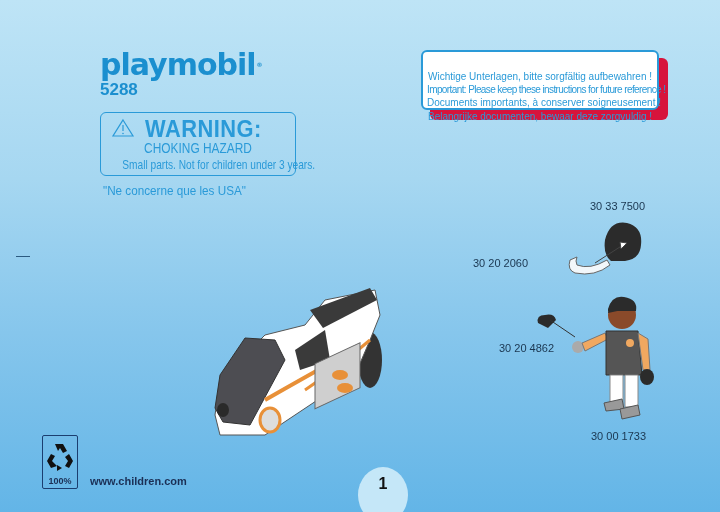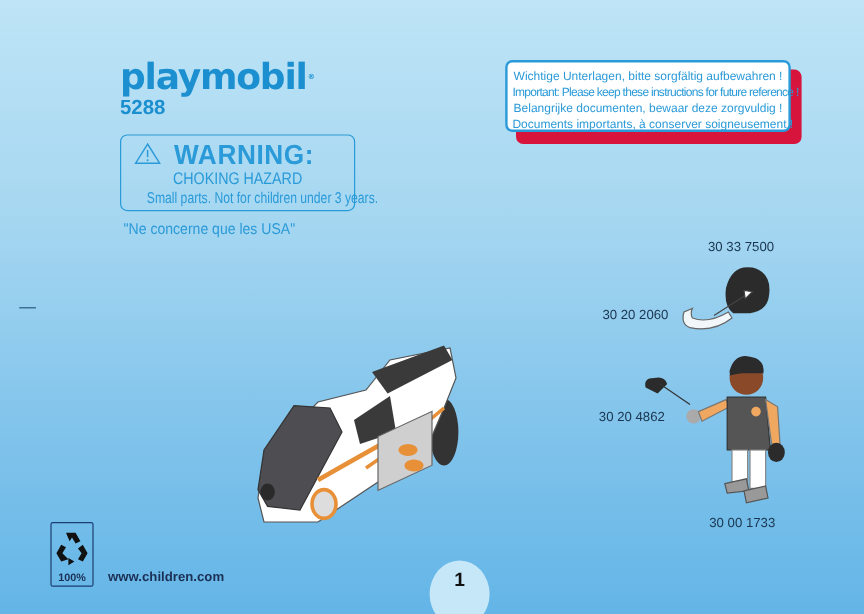--- a/index.html
+++ b/index.html
@@ -13,21 +13,21 @@
   .model{left:100px;top:80px;font-weight:bold;font-size:17px;color:#1b8fcf;}
   .warn{left:100px;top:112px;width:196px;height:64px;border:1.5px solid #2a9ad8;border-radius:6px;
     color:#2a9ad8;text-align:center;box-sizing:border-box;text-decoration:underline;}
   .warn .title{position:absolute;left:44px;top:3px;font-size:23px;font-weight:bold;letter-spacing:0.5px;font-family:"Liberation Sans Narrow","Liberation Sans",sans-serif;transform:scaleX(0.95);transform-origin:left;}
   .warn .tri{position:absolute;left:10px;top:5px;}
   .warn .sub{position:absolute;left:0;right:0;top:27px;font-size:14px;transform:scaleX(0.85);}
   .warn .small{position:absolute;left:0;right:0;top:44px;font-size:13px;transform:scaleX(0.78);white-space:nowrap;}
   .usa{left:103px;top:183px;font-size:13px;color:#2a9ad8;transform:scaleX(0.9);transform-origin:left;}
   .notice-shadow{left:430px;top:58px;width:238px;height:62px;background:#d7143c;border-radius:6px;}
   .notice{left:421px;top:50px;width:238px;height:60px;background:#fff;border:2px solid #2a9ad8;border-radius:6px;
-    box-sizing:border-box;padding:6px 4px;font-size:10px;line-height:13.2px;color:#2a9ad8;text-align:center;}
+    box-sizing:border-box;padding:18px 4px;font-size:10px;line-height:13.2px;color:#2a9ad8;text-align:center;}
   .notice div{white-space:nowrap;}
   .notice .cond{letter-spacing:-0.6px;}
   .partno{font-size:11px;color:#1a3650;}
   .dash{left:16px;top:256px;width:14px;height:1px;background:#2b5a80;}
   .recycle{left:42px;top:435px;width:36px;height:54px;border:1px solid #1b3e70;border-radius:2px;box-sizing:border-box;}
   .recycle .pct{position:absolute;bottom:2px;left:0;right:0;text-align:center;font-size:9px;font-weight:bold;color:#1b2f55;}
   .web{left:90px;top:475px;font-size:11px;font-weight:bold;color:#1b2f55;}
   .page{left:358px;top:467px;width:50px;height:56px;border-radius:50%;background:#c5e7f8;}
   .page span{position:absolute;left:0;right:0;top:8px;text-align:center;font-weight:bold;font-size:16px;color:#111;}
 </style>
@@ -46,22 +46,22 @@
   <div class="title">WARNING:</div>
   <div class="sub">CHOKING HAZARD</div>
   <div class="small">Small parts. Not for children under 3 years.</div>
 </div>
 <div class="abs usa">"Ne concerne que les USA"</div>
 
 <div class="abs notice-shadow"></div>
 <div class="abs notice">
   <div>Wichtige Unterlagen, bitte sorgfältig aufbewahren !</div>
   <div class="cond">Important: Please keep these instructions for future reference !</div>
+  <div>Documents importants, à conserver soigneusement !</div>
   <div>Belangrijke documenten, bewaar deze zorgvuldig !</div>
-  <div>Documents importants, à conserver soigneusement !</div>
 </div>
 
 <div class="abs dash"></div>
 
 <svg class="abs" style="left:205px;top:280px" width="190" height="165" viewBox="0 0 190 165">
 
   <ellipse cx="165" cy="80" rx="12" ry="28" fill="#333"></ellipse>
 
   <path d="M10 135 L15 100 L60 55 L100 45 L120 20 L170 10 L175 35 L165 60 L150 95 L60 155 L15 155 Z" fill="#ffffff" stroke="#555" stroke-width="1"></path>
 
@@ -110,21 +110,21 @@
   <ellipse cx="117" cy="82" rx="7" ry="8" fill="#2b2b2b"></ellipse>
 
   <rect x="80" y="80" width="13" height="30" fill="#fff" stroke="#888"></rect>
   <rect x="95" y="80" width="13" height="32" fill="#fff" stroke="#888"></rect>
 
   <path d="M74 108 L92 104 L94 114 L76 116 Z" fill="#999" stroke="#555"></path>
   <path d="M90 114 L108 110 L110 120 L92 124 Z" fill="#999" stroke="#555"></path>
 </svg>
 
 <div class="abs partno" style="left:590px;top:200px">30 33 7500</div>
-<div class="abs partno" style="left:502px;top:257px">30 20 2060</div>
+<div class="abs partno" style="left:473px;top:257px">30 20 2060</div>
 <div class="abs partno" style="left:499px;top:342px">30 20 4862</div>
 <div class="abs partno" style="left:591px;top:430px">30 00 1733</div>
 
 <div class="abs recycle">
   <svg width="34" height="36" viewBox="0 0 34 36" style="position:absolute;left:0;top:2px">
     <path d="M12 6 L20 6 L24 13 L20 15 L17 10 L15 13 Z" fill="#111"></path>
     <path d="M26 16 L30 23 L26 30 L22 28 L25 23 L22 19 Z" fill="#111"></path>
     <path d="M8 30 L4 23 L8 16 L12 18 L9 23 L14 28 Z" fill="#111"></path>
     <path d="M19 30 L14 33 L14 27 Z" fill="#111"></path>
   </svg>

